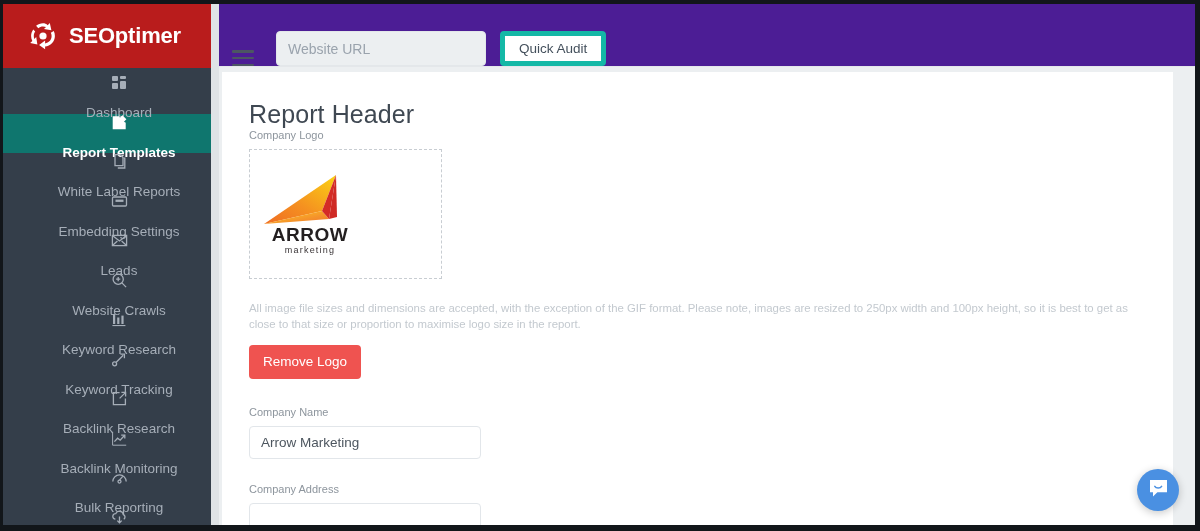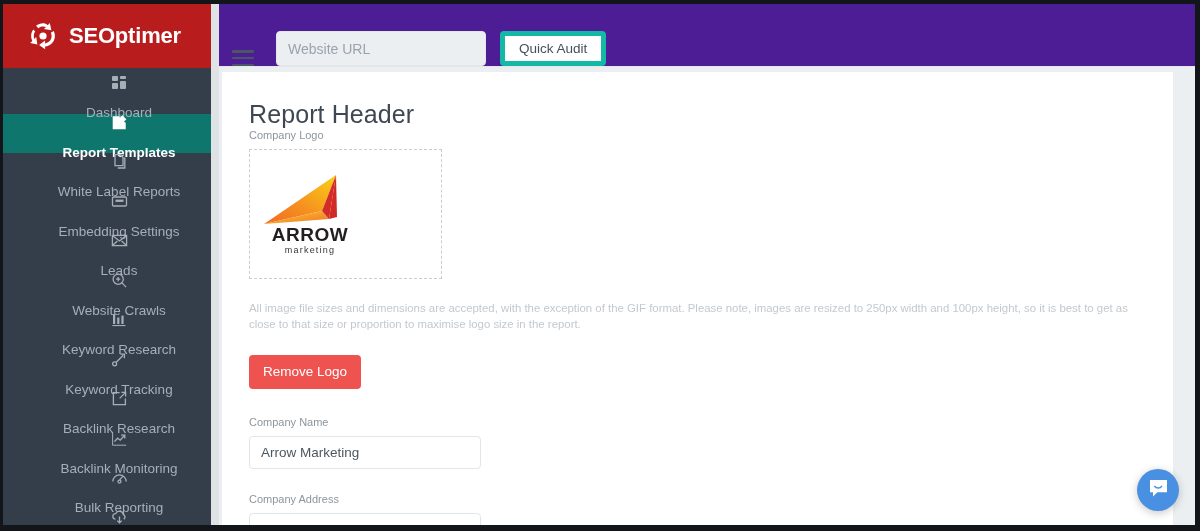--- a/index.html
+++ b/index.html
@@ -175,21 +175,21 @@
     display: flex; align-items: center; justify-content: flex-start;
     margin-bottom: 21px;
   }
   .logo-art { width: 120px; height: 86px; display:block; }
 
   .help-text {
     font-size: 11.4px;
     line-height: 16px;
     color: #c3c9cf;
     max-width: 905px;
-    margin-bottom: 23px;
+    margin-bottom: 13px;
   }
 
   .btn-danger {
     display: inline-block;
     background: #ef5350;
     color: #ffffff;
     border: none;
     border-radius: 4px;
     padding: 9px 14px 10px;
     font-family: "Liberation Sans", sans-serif;

